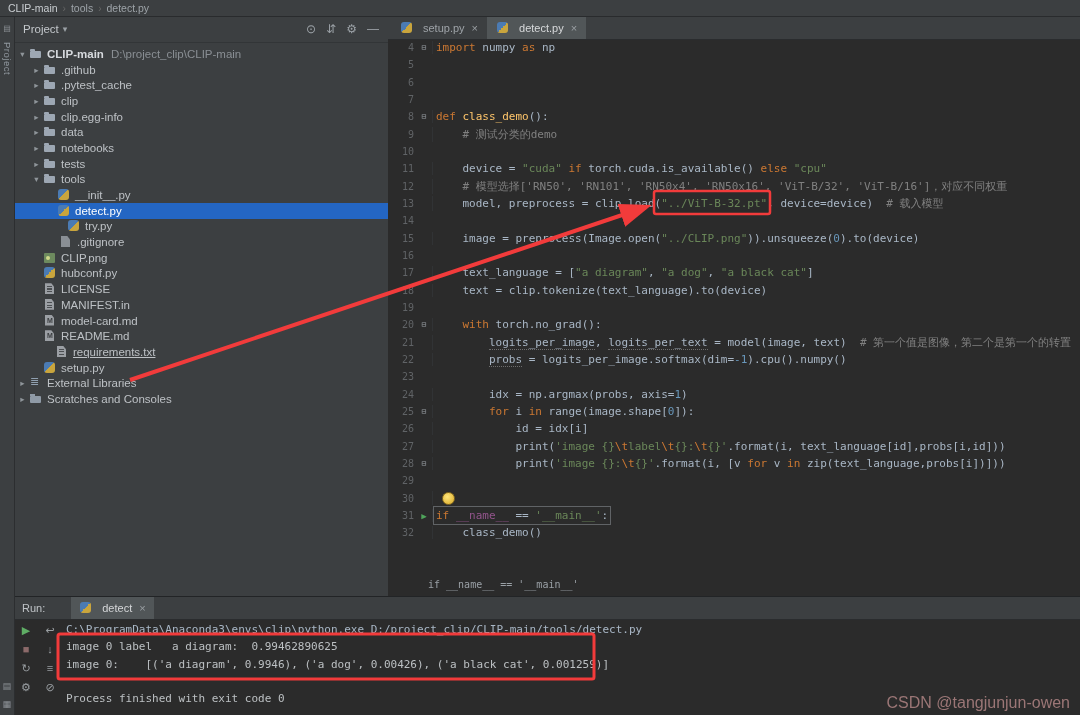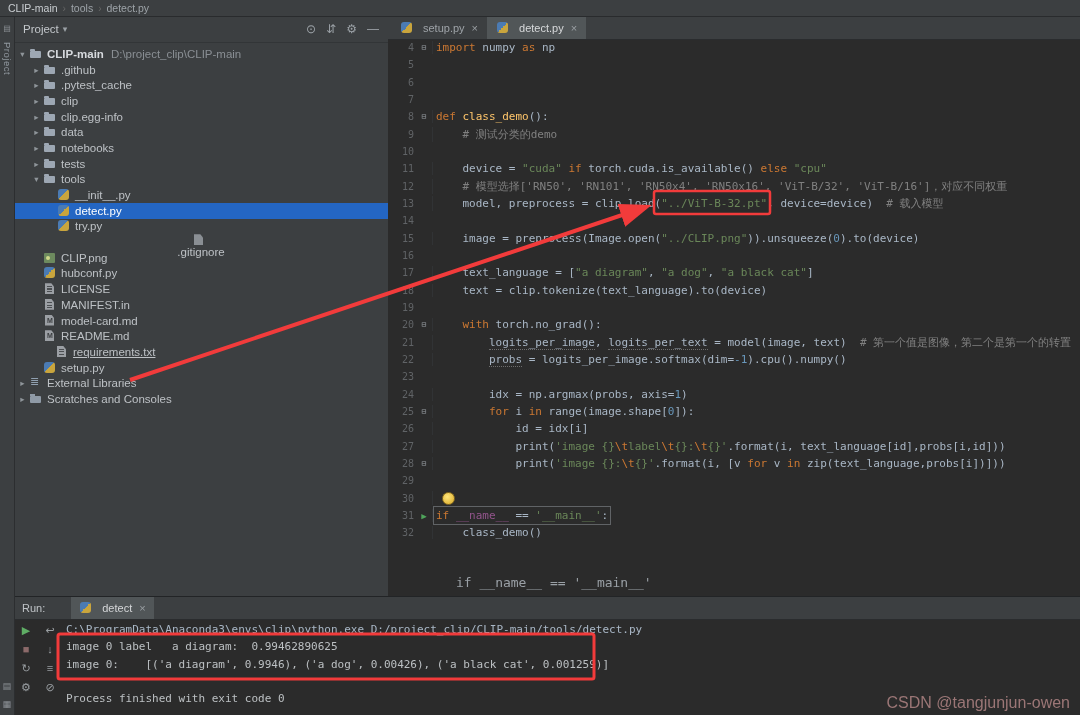--- a/index.html
+++ b/index.html
@@ -65,21 +65,21 @@
   .tk-s{color:#6a8759}
   .tk-c{color:#808080}
   .tk-n2{color:#6897bb}
   .tk-f{color:#ffc66b}
   .tk-p{color:#94558d}
   .tk-e{color:#cc7832}
   .tk-d{color:#a9b7c6}
   .tk-u{color:#a9b7c6;border-bottom:1px dotted #6e6e6e}
   .framebox{outline:1px solid #606366;outline-offset:2px}
   .bulb{display:inline-block;width:11px;height:11px;border-radius:50%;background:radial-gradient(circle at 40% 35%,#ffe57a,#d8a827);border:1px solid #8a6d1f;vertical-align:middle;margin-left:6px}
-  .scopehint{position:absolute;left:68px;bottom:6px;font-family:"DejaVu Sans Mono",monospace;font-size:13px;color:#9aa0a6}
+  .scopehint{position:absolute;left:40px;bottom:6px;font-family:"DejaVu Sans Mono",monospace;font-size:10px;color:#9aa0a6}
 
   
   .runpanel{position:absolute;left:14px;right:0;top:596px;bottom:0;background:#2b2b2b;border-top:1px solid #222426;z-index:3}
   .runtabs{height:22px;background:#3c3f41;border-bottom:1px solid #2a2c2e;display:flex;align-items:center;gap:26px;padding-left:8px}
   .runlabel{color:#bfc3c7;font-size:11px}
   .runtab{display:flex;align-items:center;gap:5px;background:#515658;height:100%;padding:0 8px;color:#d5d7d9;font-size:11px}
   .runtoolbar{position:absolute;left:0;top:28px;width:24px;display:flex;flex-direction:column;align-items:center;gap:8px;font-size:11px}
   .consoletoolbar{position:absolute;left:24px;top:28px;width:24px;display:flex;flex-direction:column;align-items:center;gap:8px;font-size:11px;color:#9a9fa3}
   .rt-icon{cursor:default;line-height:1}
   .console{position:absolute;left:50px;top:24px;right:0;bottom:0;padding-top:2px}
@@ -175,26 +175,26 @@
         <div class="tree-row" style="padding-left: 30px;">
           <span class="chev"></span>
           <span class="ticon ticon-py"></span>
           <span class="tlabel">__init__.py</span>
         </div>
         <div class="tree-row selected" style="padding-left: 30px;">
           <span class="chev"></span>
           <span class="ticon ticon-py"></span>
           <span class="tlabel">detect.py</span>
         </div>
-        <div class="tree-row" style="padding-left: 30px;">
+        <div class="tree-row" style="padding-left: 24px; margin-left: 16px;">
           <span class="chev"></span>
           <span class="ticon ticon-py"></span>
           <span class="tlabel">try.py</span>
         </div>
-        <div class="tree-row" style="padding-left: 0; flex-direction: column;">
+        <div class="tree-row" style="padding-left: 32px;">
           <span class="chev"></span>
           <span class="ticon ticon-file"></span>
           <span class="tlabel">.gitignore</span>
         </div>
         <div class="tree-row" style="padding-left: 16px;">
           <span class="chev"></span>
           <span class="ticon ticon-img"></span>
           <span class="tlabel">CLIP.png</span>
         </div>
         <div class="tree-row" style="padding-left: 16px; align-items: center;">

